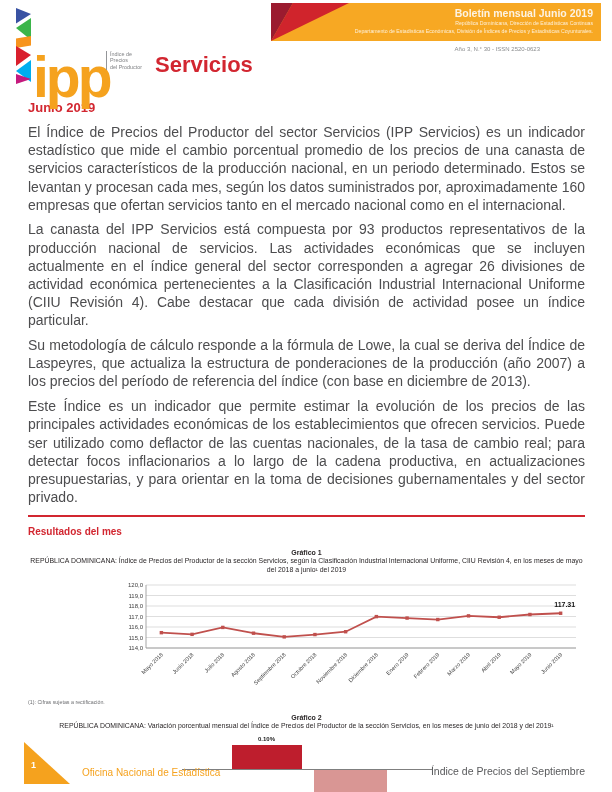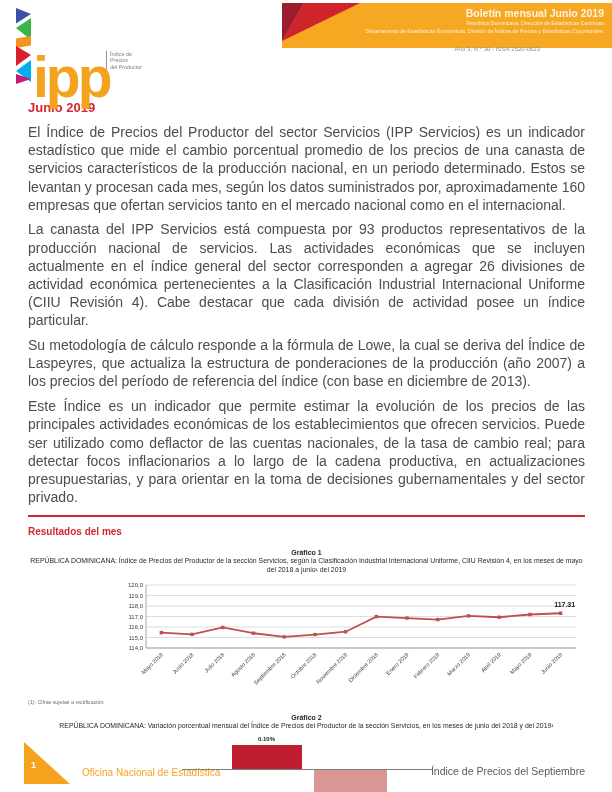--- a/index.html
+++ b/index.html
@@ -13,21 +13,21 @@
   .m2{top:10px;height:22px;background:#3BB54A;clip-path:polygon(100% 0,0 45%,100% 100%);}
   .m3{top:28px;height:12px;background:#F7941D;clip-path:polygon(0 20%,100% 0,100% 80%,0 100%);}
   .m4{top:38px;height:20px;background:#D91F2D;clip-path:polygon(0 0,100% 45%,0 100%);}
   .m5{top:52px;height:22px;background:#00AEEF;clip-path:polygon(100% 0,0 50%,100% 100%);}
   .m6{top:66px;height:10px;background:#C5197D;clip-path:polygon(0 0,100% 50%,0 100%);}
   .logo-brand{position:absolute;left:33px;top:0px;font-size:57px;font-weight:bold;
               color:#F5A21E;letter-spacing:-3px;line-height:1.25;margin-top:42px;}
   .logo-caption{position:absolute;left:106px;top:51px;border-left:1px solid #939598;
                 padding-left:3px;font-size:5.4px;color:#808285;line-height:1.2;}
   .product-title{position:absolute;left:155px;top:52px;font-size:22px;font-weight:bold;color:#D22630;}
-  .banner{position:absolute;right:0;top:3px;width:330px;height:45px;background:#F7A823;
+  .banner{position:absolute;right:11px;top:3px;width:330px;height:38px;background:#F7A823;
           text-align:right;box-sizing:border-box;padding:4px 8px 16px 0;}
   .banner-tris{position:absolute;left:0;top:0;width:78px;height:38px;}
   .tri-bright{position:absolute;inset:0;background:#D0242C;clip-path:polygon(28% 0,100% 0,0 100%);}
   .tri-dark{position:absolute;inset:0;background:#9B1B2F;clip-path:polygon(0 0,28% 0,0 100%);}
   .banner-title{font-size:10.5px;font-weight:bold;color:#FDF3E3;line-height:1.25;position:relative;}
   .banner-line{font-size:5.2px;color:rgba(255,255,255,0.82);line-height:1.45;position:relative;}
   .issue-line{position:absolute;right:72px;top:46px;font-size:6px;color:#8A8C8E;}
   
   .content{padding:0 27px 0 28px;}
   .h-red{color:#D22630;font-weight:bold;}
@@ -67,20 +67,21 @@
       <div class="m4"></div>
       <div class="m5"></div>
       <div class="m6"></div>
     </div>
     <div class="logo-brand">ipp</div>
     <div class="logo-caption">
       <div>Índice de</div>
       <div>Precios</div>
       <div>del Productor</div>
     </div>
+    <div class="product-title">Servicios</div>
 
     <div class="banner">
       <div class="banner-tris">
         <div class="tri-bright"></div>
         <div class="tri-dark"></div>
       </div>
       <div class="banner-title">Boletín mensual Junio 2019</div>
       <div class="banner-line">República Dominicana, Dirección de Estadísticas Continuas</div>
       <div class="banner-line">Departamento de Estadísticas Económicas, División de Índices de Precios y Estadísticas Coyunturales.</div>
     </div>

